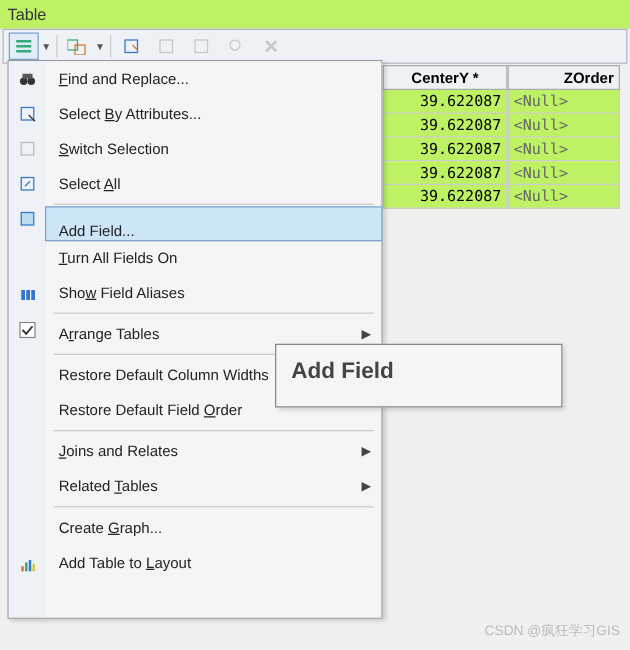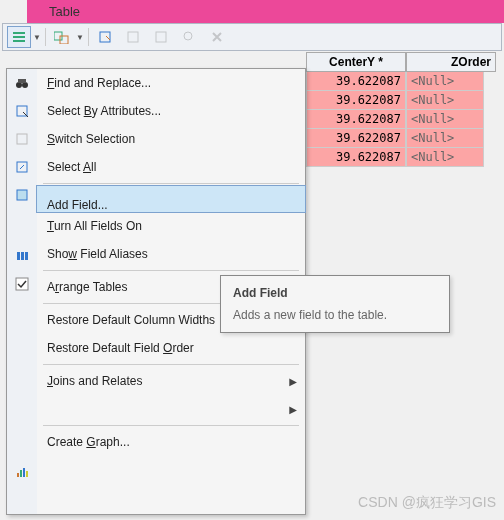--- a/index.html
+++ b/index.html
@@ -1,45 +1,45 @@
 <!DOCTYPE html>
 <html><head>
 <meta charset="utf-8">
 <style>
 * { box-sizing: border-box; margin: 0; padding: 0; font-family: "Microsoft YaHei", Tahoma, sans-serif; }
 body { background: #f0f0f0; width: 504px; height: 520px; overflow: hidden; position: relative; font-size: 12px; }
-.title { background: #ec4899; padding: 4px 22px; font-size: 13px; color: #333; margin-left: 27px; }
+.title { background: #bef264; padding: 4px 6px; font-size: 13px; color: #333; }
 .toolbar { background: #eef1f5; border: 1px solid #b0b8c4; display: flex; align-items: center; gap: 4px; padding: 2px 4px; margin: 0 2px; }
 .toolbar .tb { width: 24px; height: 22px; display: flex; align-items: center; justify-content: center; border: 1px solid transparent; }
 .toolbar .tb.active { border: 1px solid #7da2ce; background: #e3ecf7; }
 .toolbar .drop { font-size: 8px; color: #555; margin-left: -2px; }
 .tb.disabled { opacity: 0.4; }
-.menu { position: absolute; top: 68px; left: 6px; width: 300px; background: #f5f5f5; border: 1px solid #999; box-shadow: 2px 2px 4px rgba(0,0,0,0.2); z-index: 10; }
+.menu { position: absolute; top: 48px; left: 6px; width: 300px; background: #f5f5f5; border: 1px solid #999; box-shadow: 2px 2px 4px rgba(0,0,0,0.2); z-index: 10; }
 .menu-inner { display: flex; }
 .icon-col { width: 30px; background: #eef1f5; display: flex; flex-direction: column; }
 .items-col { flex: 1; background: #f5f5f5; }
 .mitem { height: 28px; display: flex; align-items: center; padding: 0 10px; color: #222; cursor: default; position: relative; }
 .mitem.disabled { color: #999; }
 .mitem.highlight { background: #cde6f7; border: 1px solid #7da2ce; margin: -1px; align-items: flex-end; }
 .micon { width: 30px; height: 28px; display: flex; align-items: center; justify-content: center; }
 .sep { height: 1px; background: #ccc; margin: 2px 6px; }
 .arrow { position: absolute; right: 8px; font-size: 10px; color: #444; }
 .tooltip { position: absolute; top: 275px; left: 220px; width: 230px; background: #f5f5f5; border: 1px solid #888; padding: 10px 12px; box-shadow: 2px 2px 4px rgba(0,0,0,0.15); z-index: 20; }
-.tooltip-title { font-weight: bold; color: #444; margin-bottom: 8px; font-size: 12px; }
+.tooltip-title { font-weight: bold; color: #444; margin-bottom: 8px; font-size: 18px; }
 .tooltip-body { color: #666; font-size: 12px; }
 .table-area { position: absolute; top: 52px; left: 0; right: 0; z-index: 1; }
 .thead { display: flex; margin-left: 306px; }
 .th { border: 1px solid #aaa; background: #eef1f5; padding: 2px 4px; font-size: 12px; text-align: center; font-weight: bold; }
 .th1 { width: 100px; }
 .th2 { width: 90px; text-align: right; }
 .trow { display: flex; margin-left: 306px; }
-.td { border: 1px solid #ccc; border-top: none; background: #fca5a5; padding: 2px 4px; font-size: 12px; font-family: monospace; }
+.td { border: 1px solid #ccc; border-top: none; background: #bef264; padding: 2px 4px; font-size: 12px; font-family: monospace; }
 .td1 { width: 100px; text-align: right; }
-.td2 { width: 78px; color: #666; }
-.watermark { position: absolute; bottom: 8px; right: 8px; font-size: 14px; color: #bbb; }
+.td2 { width: 90px; color: #666; }
+.watermark { position: absolute; bottom: 8px; right: 8px; font-size: 11px; color: #bbb; }
 u { text-decoration: underline; }
 </style>
 </head>
 <body>
 
 <div class="title">Table</div>
 
 <div class="toolbar">
   <div class="tb active">
     <svg width="14" height="14">
@@ -213,28 +213,31 @@
         </div>
       <div class="mitem">
           <span>Restore Default Field <u>O</u>rder</span>
         </div>
       <div class="sep"></div>
       <div class="mitem">
           <span><u>J</u>oins and Relates</span>
           <span class="arrow">▶</span>
         </div>
       <div class="mitem">
+          <span>Related <u>T</u>ables</span>
           <span class="arrow">▶</span>
         </div>
       <div class="sep"></div>
       <div class="mitem">
           <span>Create <u>G</u>raph...</span>
+        </div>
+      <div class="mitem">
+          <span>Add Table to <u>L</u>ayout</span>
         </div>
     </div>
   </div>
 </div>
 
 <div class="tooltip">
   <div class="tooltip-title">Add Field</div>
-  <div class="tooltip-body">Adds a new field to the table.</div>
 </div>
 
 <div class="watermark">CSDN @疯狂学习GIS</div>
 
 </body></html>

